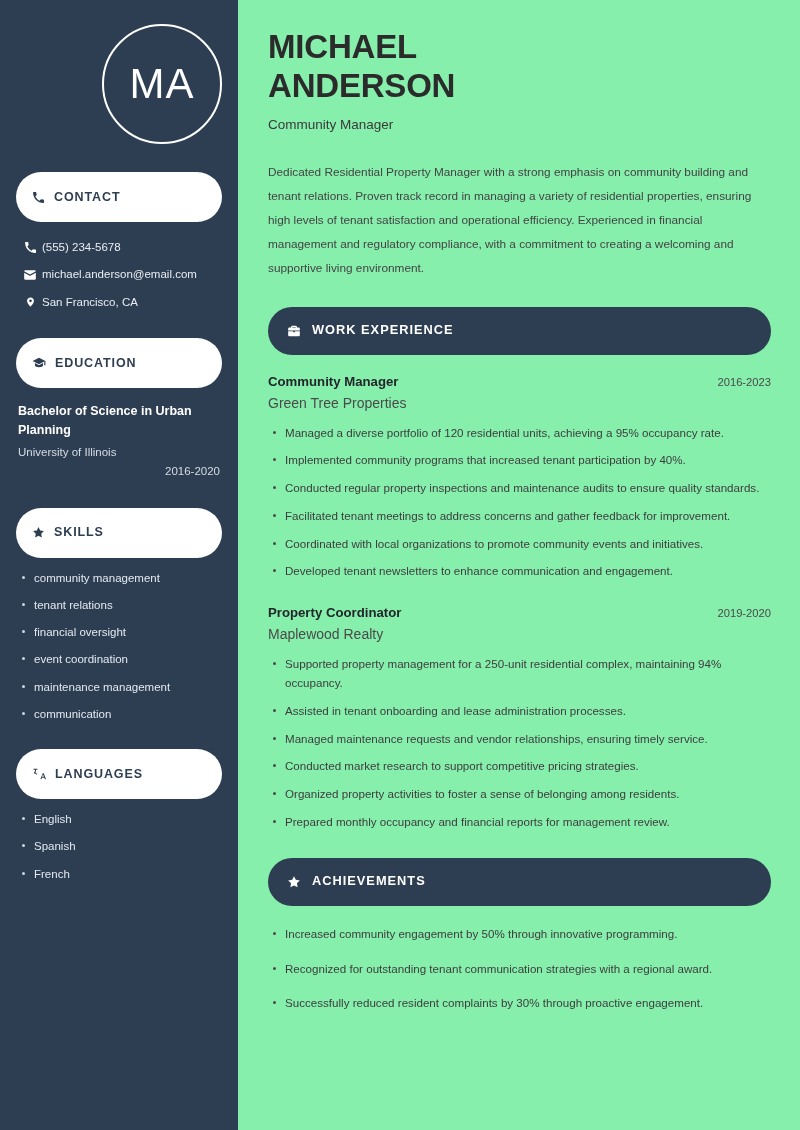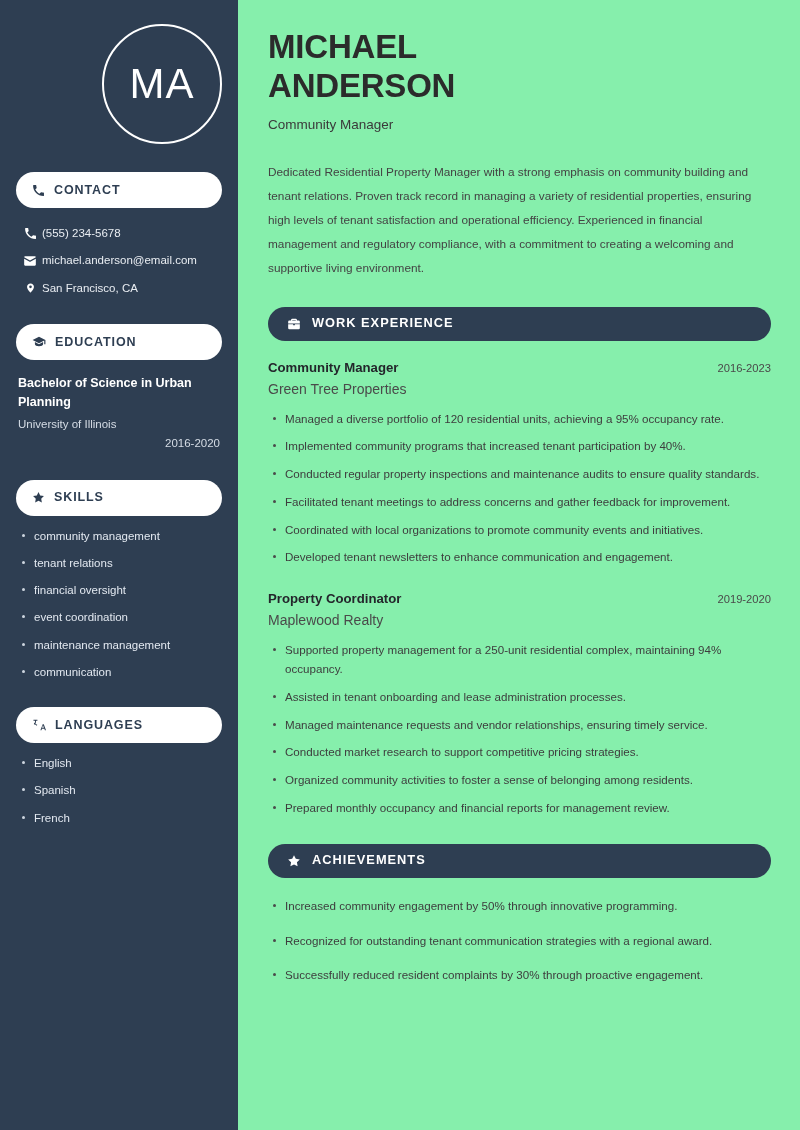--- a/index.html
+++ b/index.html
@@ -43,21 +43,21 @@
     font-weight:400;
     letter-spacing:1px;
     color:#ffffff;
     line-height:1;
   }
 
   .pill {
     background:#ffffff;
     color:#2e3e52;
     border-radius:999px;
-    height:36px;
+    height:50px;
     display:flex;
     align-items:center;
     padding:0 16px;
     gap:9px;
     margin-bottom:12px;
   }
   .pill-label {
     font-size:12.5px;
     font-weight:bold;
     letter-spacing:0.9px;
@@ -131,21 +131,21 @@
     font-size:11.8px;
     color:#434343;
     line-height:2.03;
     max-width:500px;
   }
 
   .section-bar {
     background:#2e3e52;
     color:#ffffff;
     border-radius:999px;
-    height:34px;
+    height:48px;
     display:flex;
     align-items:center;
     padding:0 19px;
     gap:11px;
     margin-top:26px;
     margin-bottom:19px;
   }
   .section-bar .ic { display:flex; align-items:center; }
   .section-bar .ic svg { display:block; }
   .section-title {
@@ -344,21 +344,21 @@
       <div class="job-head">
         <span class="job-title">Property Coordinator</span>
         <span class="job-dates">2019-2020</span>
       </div>
       <div class="job-company">Maplewood Realty</div>
       <ul class="duty-list">
         <li>Supported property management for a 250-unit residential complex, maintaining 94% occupancy.</li>
         <li>Assisted in tenant onboarding and lease administration processes.</li>
         <li>Managed maintenance requests and vendor relationships, ensuring timely service.</li>
         <li>Conducted market research to support competitive pricing strategies.</li>
-        <li>Organized community activities to foster a sense of belonging among residents.</li>
+        <li>Organized property activities to foster a sense of belonging among residents.</li>
         <li>Prepared monthly occupancy and financial reports for management review.</li>
       </ul>
     </div>
 
     <div class="section-bar">
       <span class="ic">
         <svg width="14" height="14" viewBox="0 0 24 24" fill="#ffffff">
           <path d="M12 2l3.1 6.3 6.9 1-5 4.9 1.2 6.9L12 17.8 5.8 21.1 7 14.2 2 9.3l6.9-1L12 2z"></path>
         </svg>
       </span>

